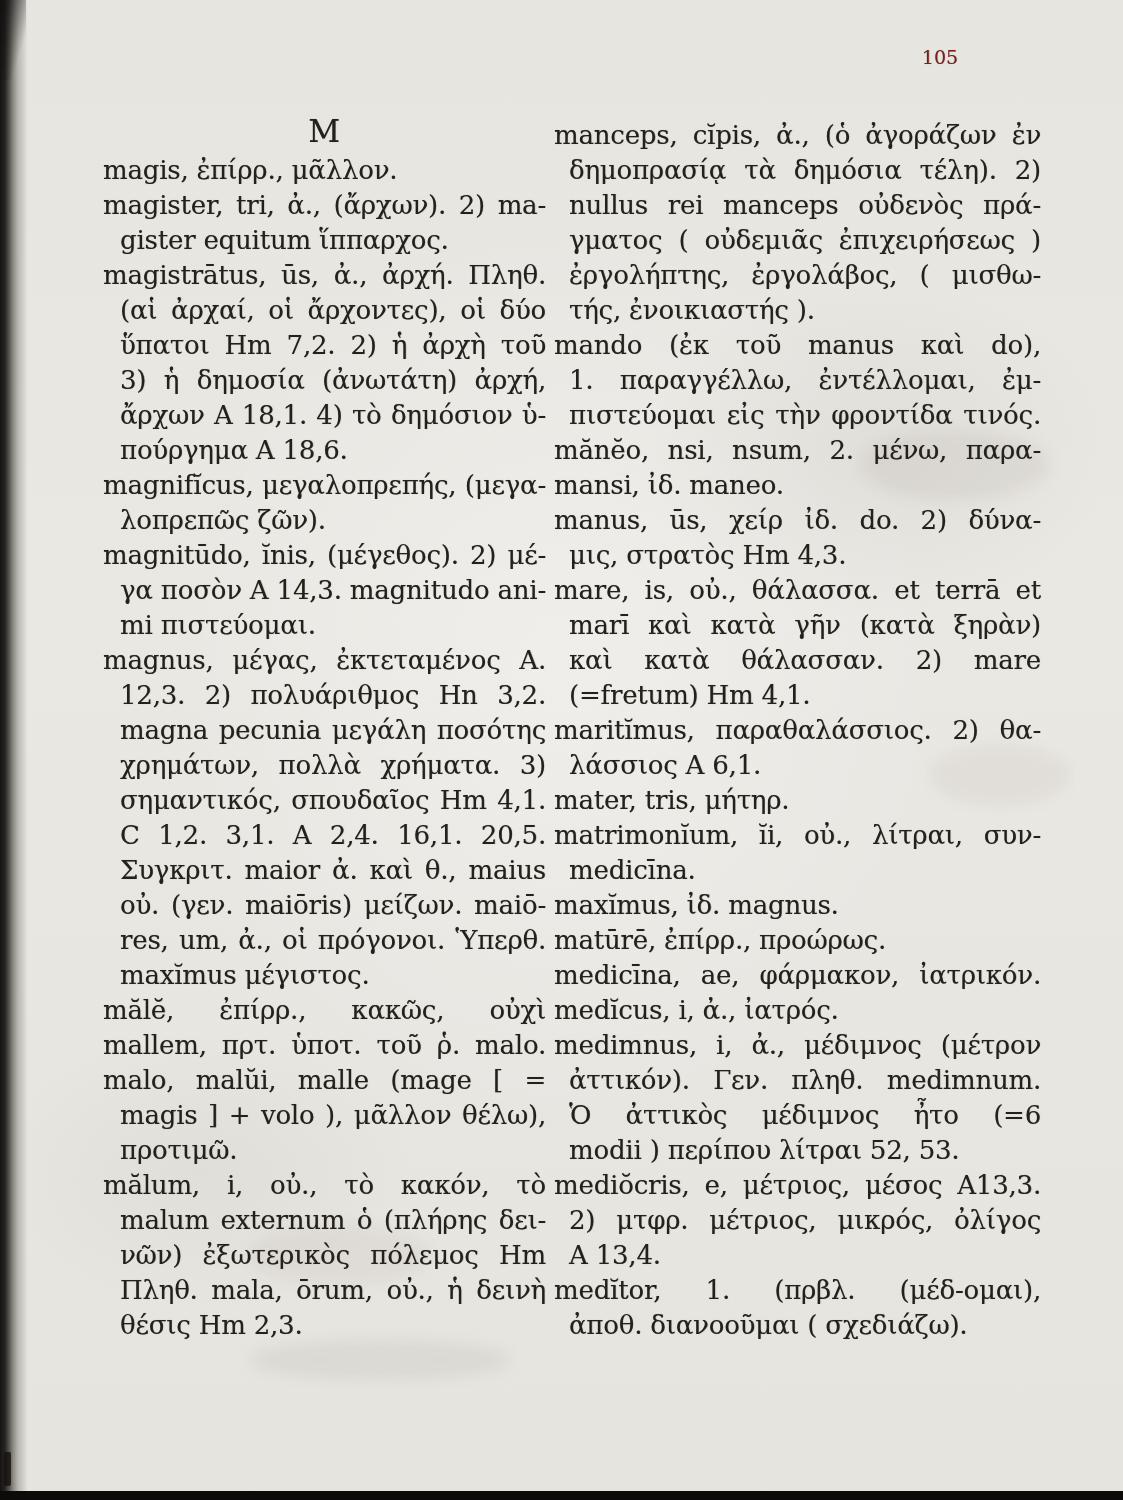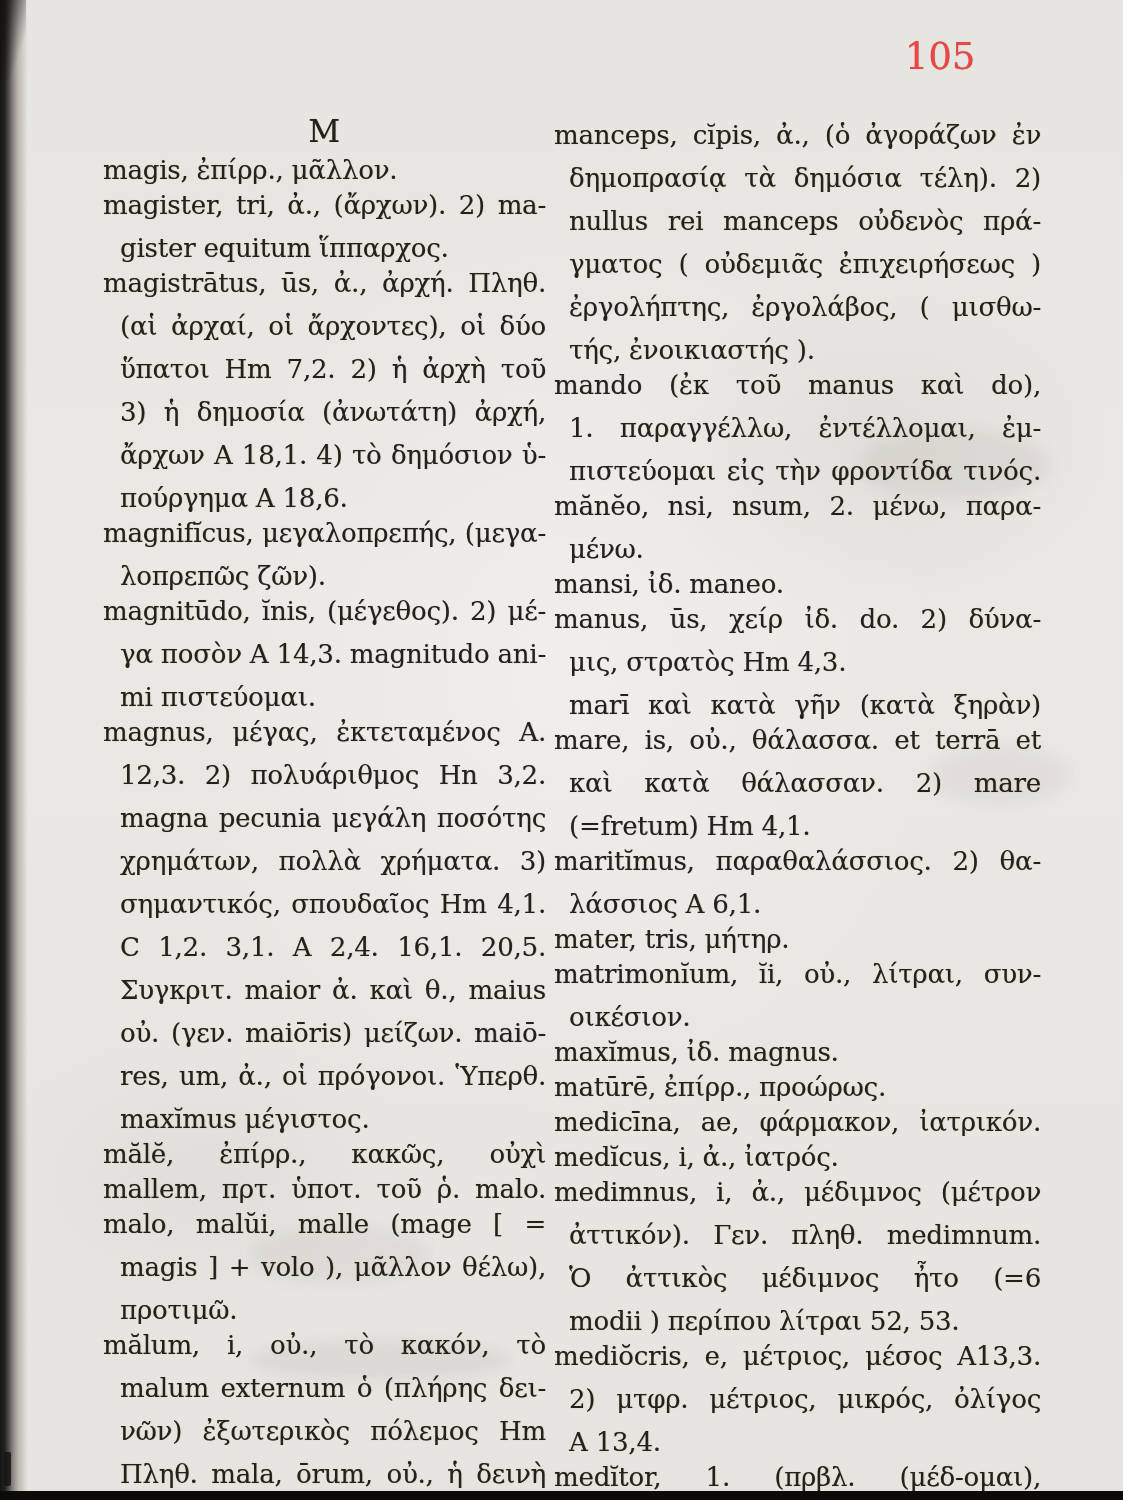--- a/index.html
+++ b/index.html
@@ -38,40 +38,40 @@
   .smudge { position: absolute; border-radius: 50%; filter: blur(7px); pointer-events: none; }
   .smudge.s1 { left: 860px; top: 430px;  width: 190px; height: 70px; background: rgba(95,90,78,0.07); }
   .smudge.s2 { left: 930px; top: 745px;  width: 140px; height: 60px; background: rgba(95,90,78,0.06); }
   .smudge.s3 { left: 250px; top: 1225px; width: 180px; height: 60px; background: rgba(95,90,78,0.06); }
   .smudge.s4 { left: 250px; top: 1340px; width: 260px; height: 40px; background: rgba(95,90,78,0.08); }
 
   
   .page-number {
     position: absolute; left: 898px; top: 40px; width: 84px;
     text-align: center;
-    font-size: 37px; line-height: 34px; color: #ef4444;
+    font-size: 19px; line-height: 34px; color: #7f1d1d;
     text-shadow: 0.3px 0.3px 0.7px rgba(35,30,22,0.45);
   }
   .col { position: absolute; }
   .col-left  { left: 103px; top: 110px; width: 443px; }
   .col-right { left: 554px; top: 118px; width: 487px; }
   .section-letter {
     height: 43px; line-height: 43px;
     text-align: center;
     font-size: 31px; letter-spacing: 1px; color: #24211b;
     text-shadow: 0.3px 0.3px 0.7px rgba(35,30,22,0.5);
   }
   .line {
     height: 35px; line-height: 35px;
     font-size: 26px; letter-spacing: -0.2px;
     color: #24211b;
     overflow: hidden;
     text-shadow: 0.3px 0.3px 0.7px rgba(35,30,22,0.42);
   }
-  .line.ind { padding-left: 17px; margin-top: 8px; }
+  .line.ind { padding-left: 17px; }
   .col-right .line.ind { padding-left: 15px; }
   .line.just { text-align: justify; text-align-last: justify; }
 </style>
 </head>
 <body>
 
 <div class="page">
 
   <div class="binding-shadow"></div>
   <div class="corner-mark"></div>
@@ -130,33 +130,32 @@
         <div class="line just">manceps, cĭpis, ἀ., (ὁ ἀγοράζων ἐν</div>
         <div class="line ind just">δημοπρασίᾳ τὰ δημόσια τέλη). 2)</div>
         <div class="line ind just">nullus rei manceps οὐδενὸς πρά-</div>
         <div class="line ind just">γματος ( οὐδεμιᾶς ἐπιχειρήσεως )</div>
         <div class="line ind just">ἐργολήπτης, ἐργολάβος, ( μισθω-</div>
         <div class="line ind">τής, ἐνοικιαστής ).</div>
         <div class="line just">mando (ἐκ τοῦ manus καὶ do),</div>
         <div class="line ind just">1. παραγγέλλω, ἐντέλλομαι, ἐμ-</div>
         <div class="line ind just">πιστεύομαι εἰς τὴν φροντίδα τινός.</div>
         <div class="line just">mănĕo, nsi, nsum, 2. μένω, παρα-</div>
-        <div class="line ind">μένω.</div>
         <div class="line">mansi, ἰδ. maneo.</div>
         <div class="line just">manus, ūs, χείρ ἰδ. do. 2) δύνα-</div>
         <div class="line ind">μις, στρατὸς Hm 4,3.</div>
+        <div class="line just">mare, is, οὐ., θάλασσα. et terrā et</div>
         <div class="line ind just">marī καὶ κατὰ γῆν (κατὰ ξηρὰν)</div>
-        <div class="line just">mare, is, οὐ., θάλασσα. et terrā et</div>
         <div class="line ind just">καὶ κατὰ θάλασσαν. 2) mare</div>
         <div class="line ind">(=fretum) Hm 4,1.</div>
         <div class="line just">maritĭmus, παραθαλάσσιος. 2) θα-</div>
         <div class="line ind">λάσσιος A 6,1.</div>
         <div class="line">mater, tris, μήτηρ.</div>
         <div class="line just">matrimonĭum, ĭi, οὐ., λίτραι, συν-</div>
-        <div class="line ind">οικέσιον.</div>
+        <div class="line ind">medicīna.</div>
         <div class="line">maxĭmus, ἰδ. magnus.</div>
         <div class="line">matūrē, ἐπίρρ., προώρως.</div>
         <div class="line just">medicīna, ae, φάρμακον, ἰατρικόν.</div>
         <div class="line">medĭcus, i, ἀ., ἰατρός.</div>
         <div class="line just">medimnus, i, ἀ., μέδιμνος (μέτρον</div>
         <div class="line ind just">ἀττικόν). Γεν. πληθ. medimnum.</div>
         <div class="line ind just">Ὁ ἀττικὸς μέδιμνος ἦτο (=6</div>
         <div class="line ind">modii ) περίπου λίτραι 52, 53.</div>
         <div class="line just">mediŏcris, e, μέτριος, μέσος A13,3.</div>
         <div class="line ind just">2) μτφρ. μέτριος, μικρός, ὀλίγος</div>

